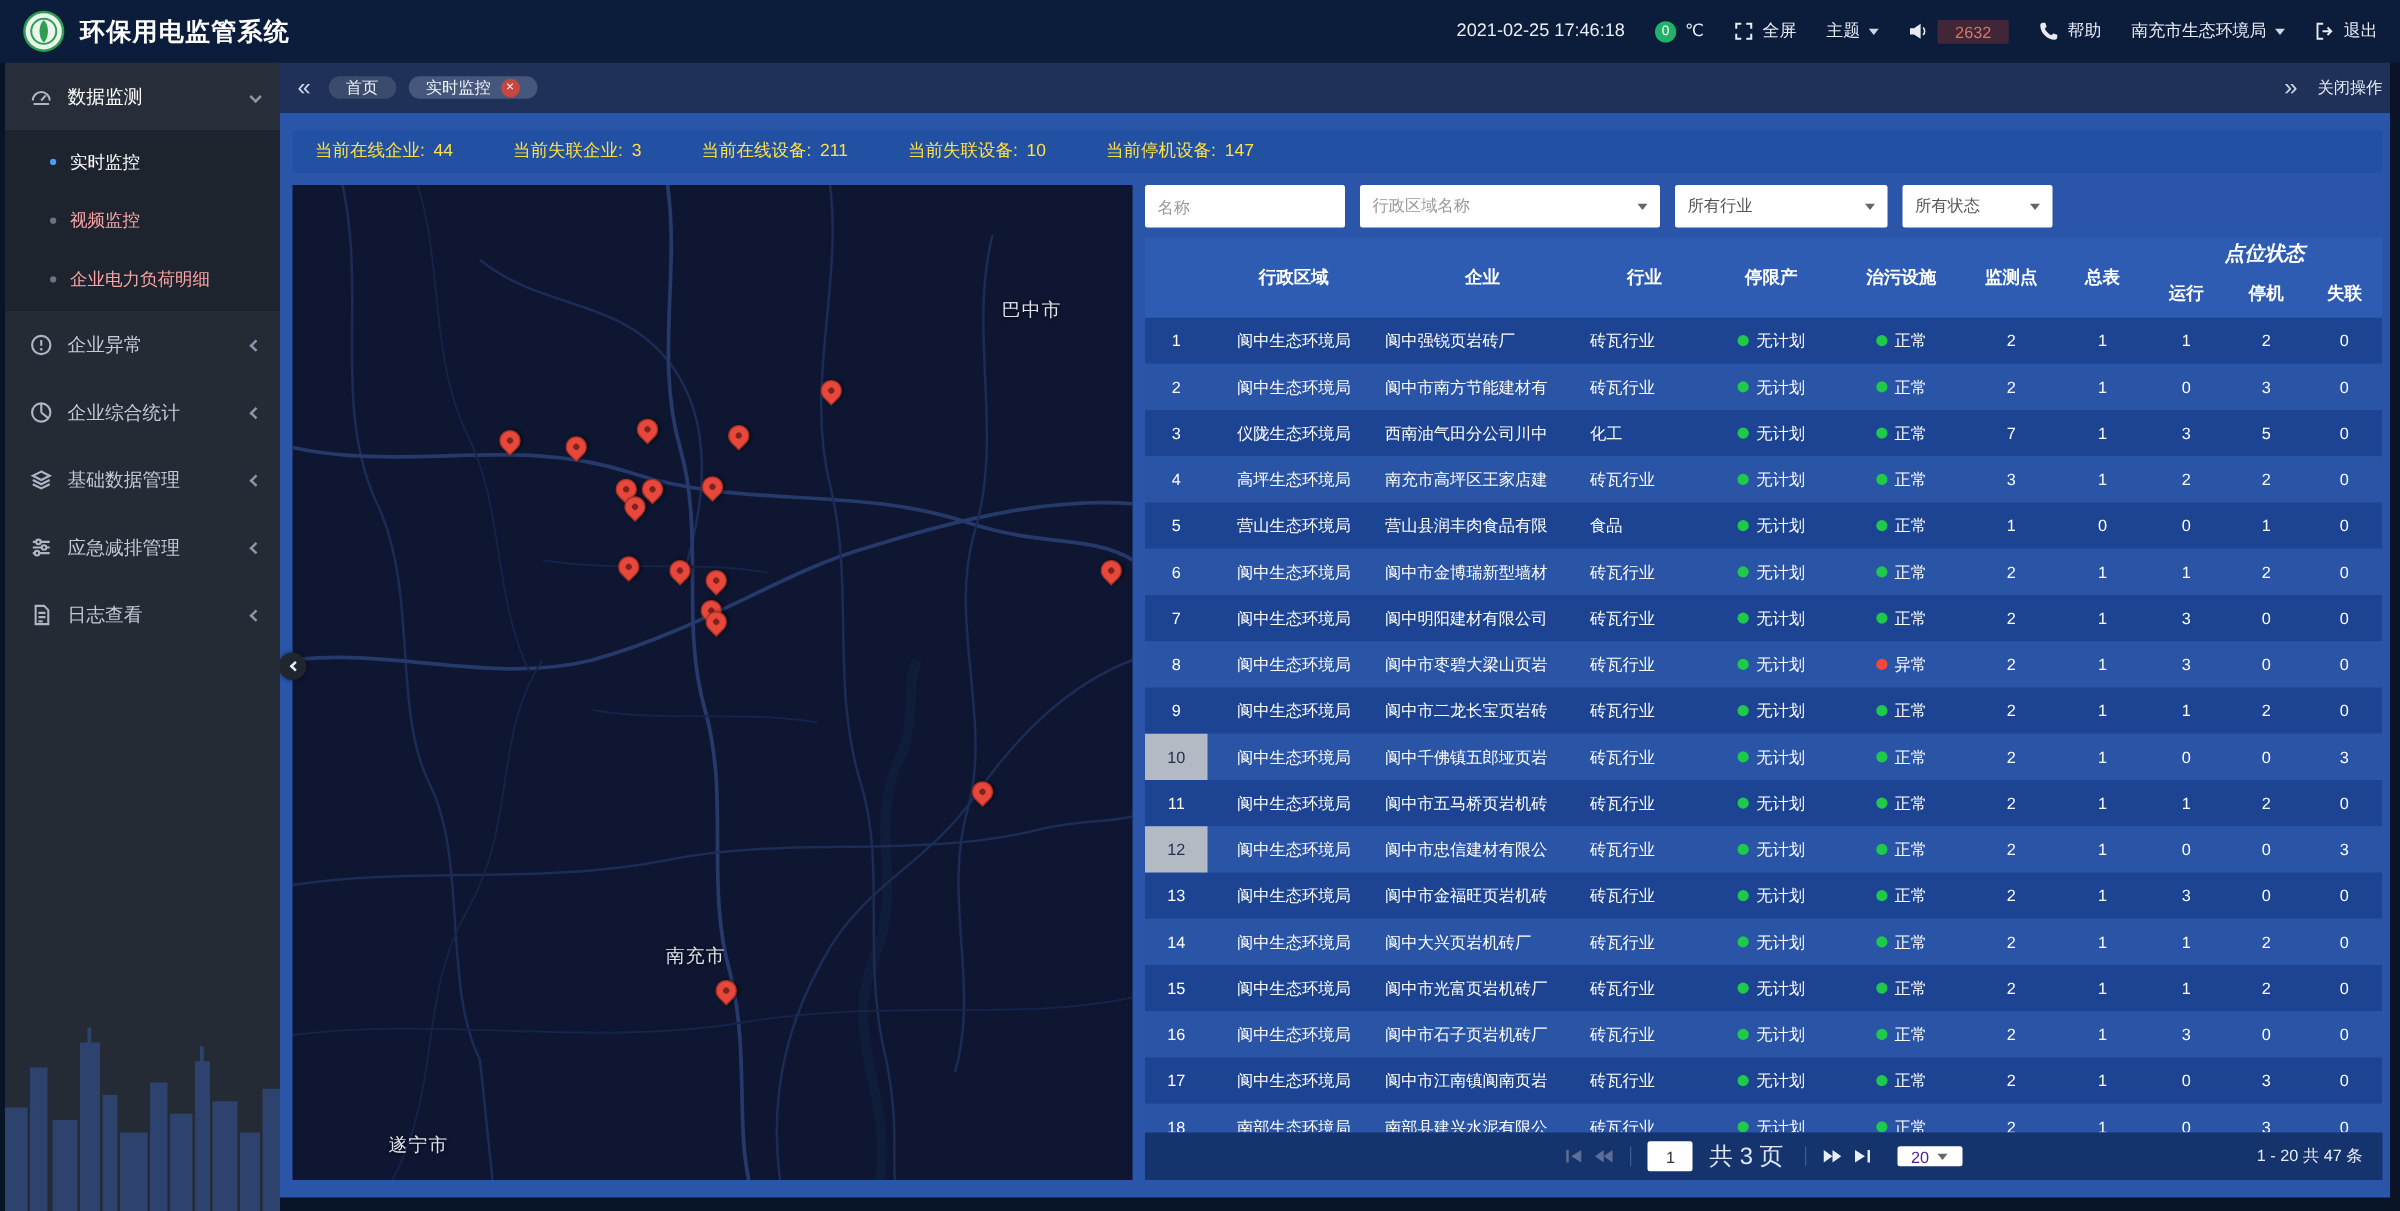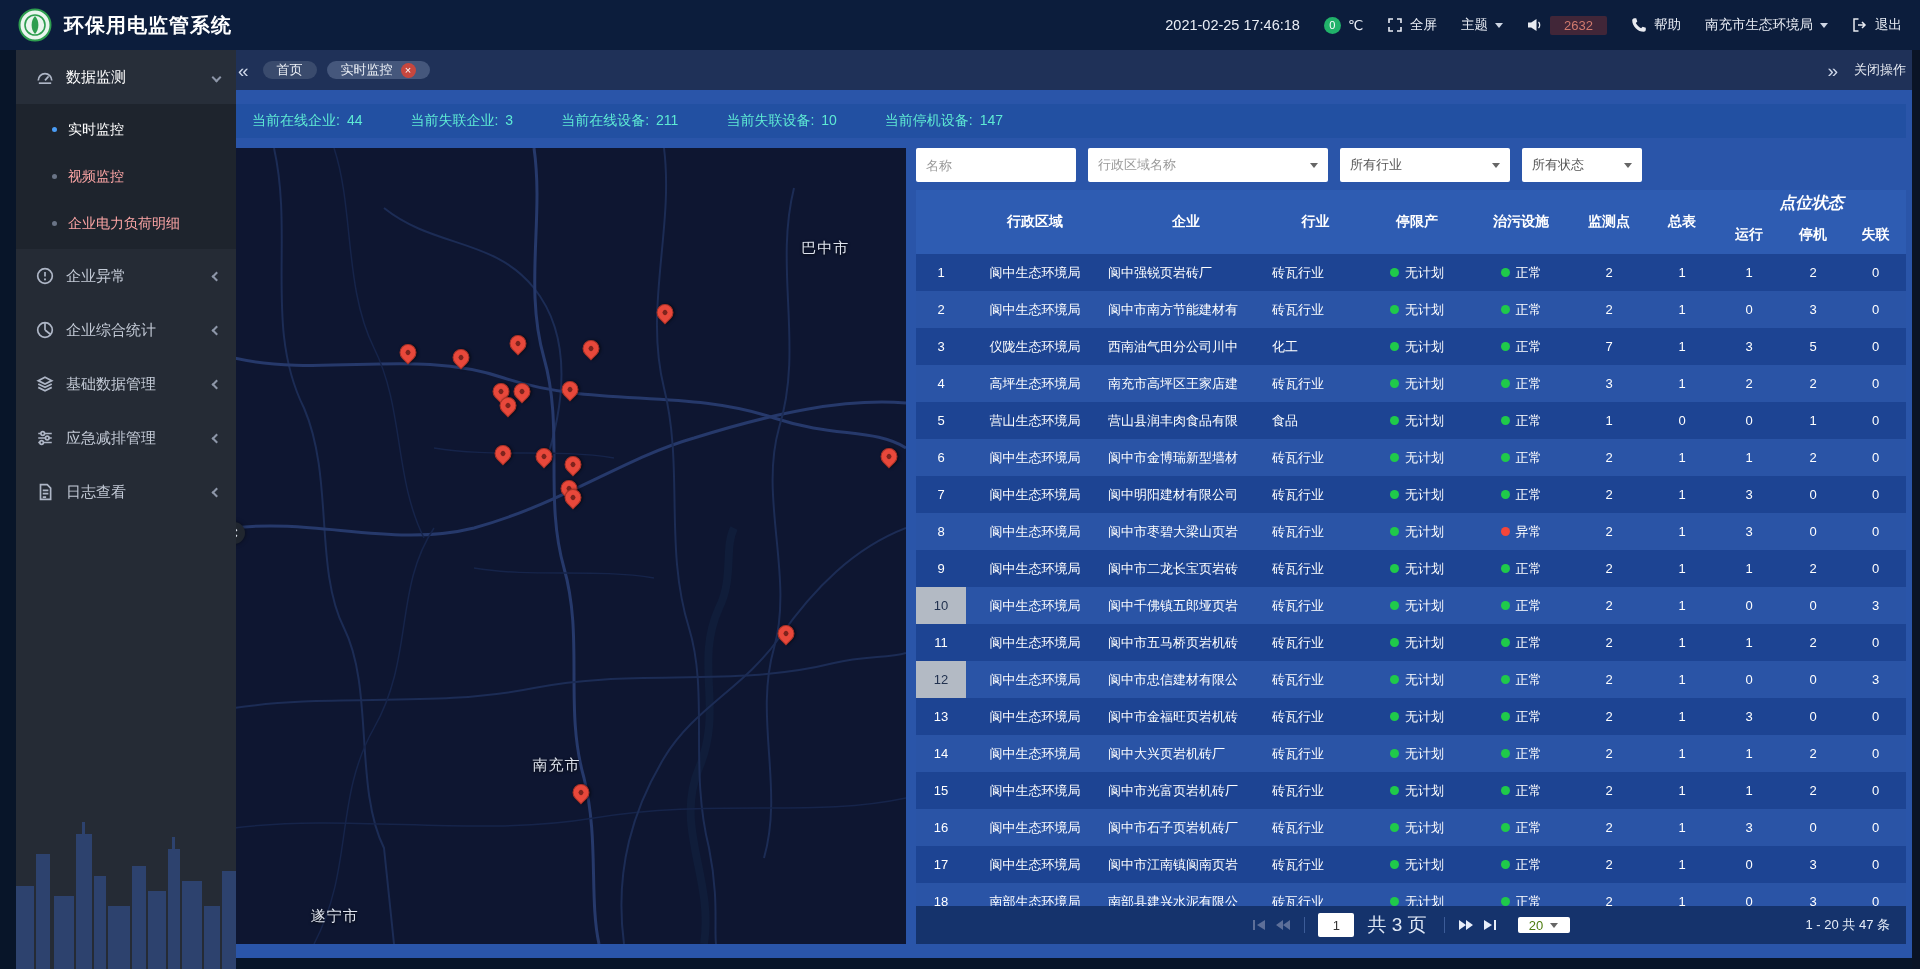--- a/index.html
+++ b/index.html
@@ -19,21 +19,21 @@
   .app-title{font-size:20px;font-weight:bold;margin-left:12px;letter-spacing:1px}
   .h-item{display:flex;align-items:center;gap:7px;font-size:13.5px;color:#e9edf5;margin-left:24px;cursor:pointer;white-space:nowrap}
   .h-item.static{cursor:default}
   .h-datetime{font-size:14.5px}
   .temp-badge{width:17px;height:17px;border-radius:50%;background:#21b26a;color:#fff;font-size:11px;
     display:flex;align-items:center;justify-content:center}
   .alarm-pill{background:rgba(190,60,50,.30);color:#d07a6e;padding:2px 14px;border-radius:2px;font-size:13px}
   .hicon{width:16px;height:16px;display:block}
 
   
-  .sidebar{position:absolute;top:50px;left:16px;width:220px;height:919px;background:#252b35;overflow:hidden;z-index:10}
+  .sidebar{position:absolute;top:50px;left:4px;width:220px;height:919px;background:#252b35;overflow:hidden;z-index:10}
   .s-item{height:54px;display:flex;align-items:center;padding:0 16px 0 20px;gap:12px;color:#c3cad6;font-size:15px;cursor:pointer}
   .s-item .chev{margin-left:auto}
   .s-item.active-section{background:#272e39;color:#fff}
   .s-icon{width:18px;height:18px;color:#aeb6c6;flex:none}
   .s-sub{background:#1e242d;padding:2px 0}
   .s-subitem{height:47px;display:flex;align-items:center;padding-left:36px;gap:11px;font-size:14px;color:#fca5a5;cursor:pointer}
   .s-subitem .bullet{width:5px;height:5px;border-radius:50%;background:#6a7486;flex:none}
   .s-subitem.active{color:#fff}
   .s-subitem.active .bullet{background:#4a9cf5}
   .skyline{position:absolute;bottom:0;left:0}
@@ -45,21 +45,21 @@
   .tab{height:18px;display:flex;align-items:center;gap:8px;background:#3a4b6d;color:#eef1f7;
     font-size:13px;padding:0 14px;border-radius:13px;cursor:pointer}
   .tab.active{background:#45577c}
   .tab-close{width:15px;height:15px;border-radius:50%;background:#c7473e;color:#fff;font-size:11px;
     line-height:15px;text-align:center;cursor:pointer}
   .close-ops{color:#e6eaf2;font-size:13px;cursor:pointer;margin-left:2px}
 
   
   .content{position:absolute;top:90px;left:220px;width:1700px;height:868px;background:#2a55a9;padding:14px}
   .stats{height:34px;background:#2250a2;display:flex;align-items:center;padding:0 18px;gap:48px;
-    color:#5eead4;font-size:14px;margin-bottom:10px}
+    color:#fde047;font-size:14px;margin-bottom:10px}
   .stat{display:flex;gap:7px;white-space:nowrap}
   .stat-v{font-weight:normal}
   .main{display:flex;gap:10px;height:796px}
 
   
   .map-wrap{width:672px;height:796px;position:relative;flex:none}
   .map{width:100%;height:100%;background:#0e1631;position:relative;overflow:hidden}
   .roads{position:absolute;inset:0;width:100%;height:100%}
   .city{position:absolute;transform:translate(-50%,-50%);color:#dfe4ee;font-size:15px;letter-spacing:1px;
     text-shadow:0 1px 3px rgba(0,0,0,.85);white-space:nowrap}
@@ -101,21 +101,21 @@
   .pager{position:relative;height:38px;background:#15336c;display:flex;align-items:center;justify-content:center;flex:none}
   .pager-controls{display:flex;align-items:center;gap:9px}
   .pg-btn{display:flex;cursor:pointer}
   .pg-btn.dis{color:#5d6f99}
   .pg-btn.en{color:#e8eef9}
   .pg-sep{width:1px;height:16px;background:#3c5c98;margin:0 4px}
   .pg-input{width:36px;height:24px;border:none;border-radius:2px;text-align:center;font-size:13px;color:#333;
     outline:none;font-family:inherit}
   .pg-total{font-size:19px;color:#dfe7f5;margin:0 4px}
   .pg-size{min-width:52px;height:16px;background:#fff;border-radius:2px;display:flex;align-items:center;
-    justify-content:center;gap:7px;font-size:13px;color:#4d7c0f;margin-left:12px;cursor:pointer;padding:0 8px}
+    justify-content:center;gap:7px;font-size:13px;color:#4c1d95;margin-left:12px;cursor:pointer;padding:0 8px}
   .pg-info{position:absolute;right:16px;font-size:13px;color:#e6edf8}
 
   .right-strip{position:absolute;top:50px;right:0;width:8px;height:919px;background:#0a1426;z-index:25}
 </style>
 </head>
 <body>
 
 <div class="header">
   <span class="logo">
     <svg width="34" height="34" viewBox="0 0 34 34">

